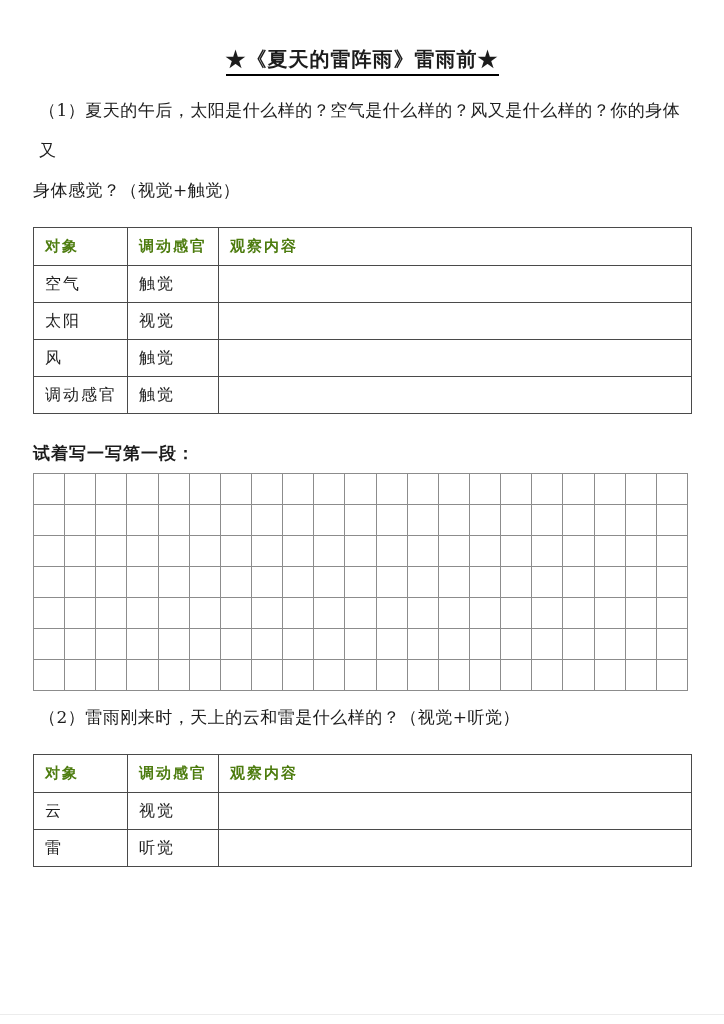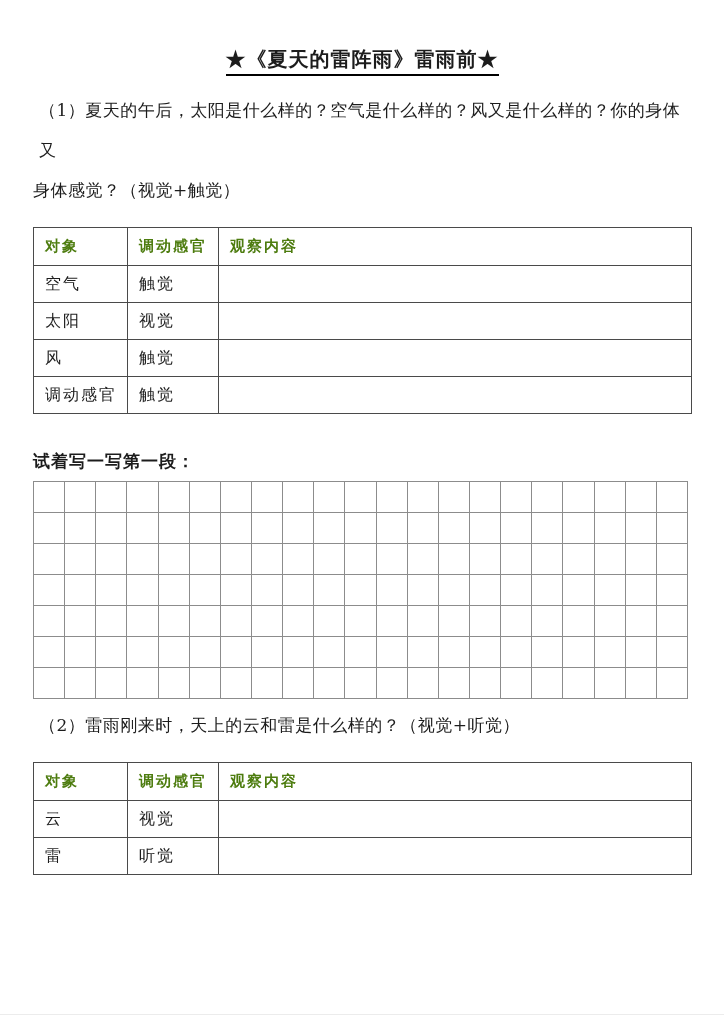--- a/index.html
+++ b/index.html
@@ -56,21 +56,21 @@
     letter-spacing: 2px;
   }
   table.obs-table td.hcell {
     color: #4d7c0f;
     font-weight: bold;
     font-size: 15px;
     height: 37px;
   }
 
   .write-prompt {
-    margin-top: 36px;
+    margin-top: 28px;
     font-size: 17px;
     font-weight: bold;
     letter-spacing: 1px;
   }
 
   .writing-grid {
     margin-top: 8px;
     display: grid;
     width: 654px;
     border-top: 1px solid #8c8c8c;

